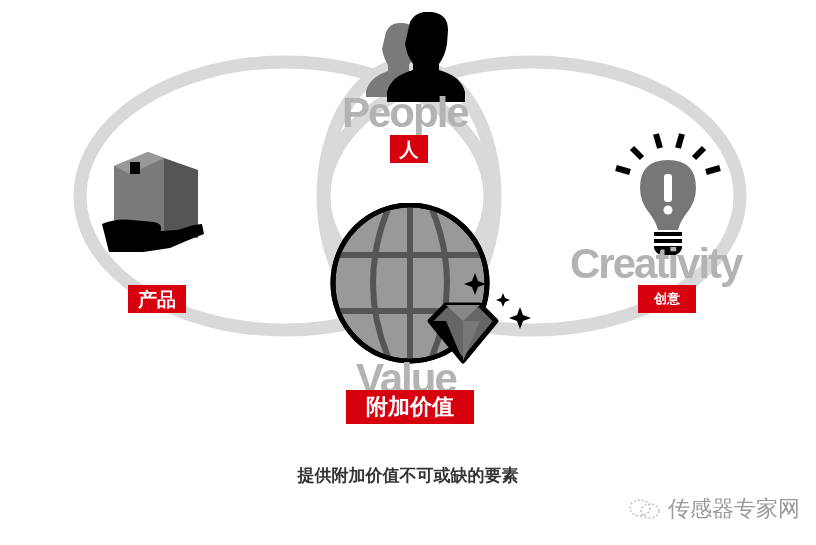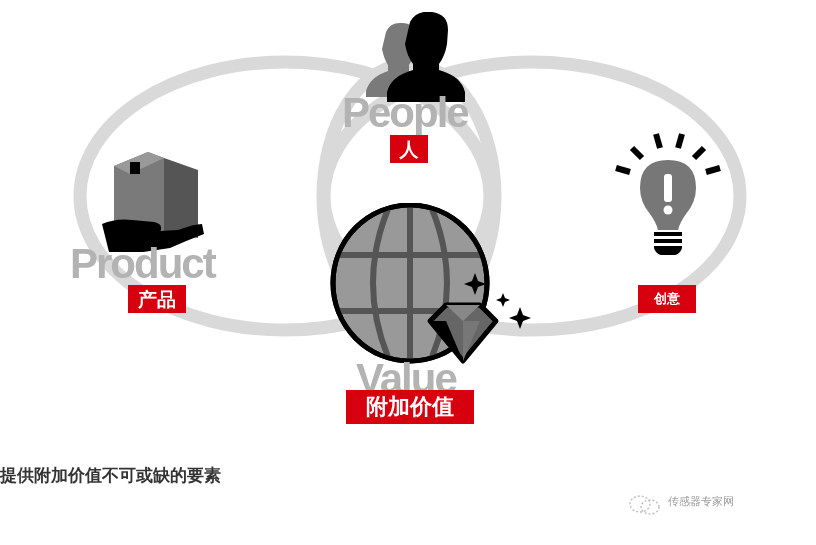--- a/index.html
+++ b/index.html
@@ -5,25 +5,25 @@
   html, body { margin:0; padding:0; background:#ffffff; }
   body { width:816px; height:545px; position:relative; overflow:hidden;
          font-family:"Liberation Sans", "DejaVu Sans", sans-serif; }
   .stage { position:absolute; left:0; top:0; width:816px; height:402px; }
   svg.rings { position:absolute; left:0; top:0; }
   .label-en { position:absolute; font-family:"Liberation Sans", sans-serif;
               font-weight:bold; color:#b3b3b3; letter-spacing:-2px; line-height:1; }
   .tag { position:absolute; background:#d7000f; color:#ffffff; font-weight:bold;
          font-family:"DejaVu Sans", sans-serif; text-align:center; line-height:1; }
   .icon { position:absolute; }
-  .caption { position:absolute; left:0; width:816px; text-align:left;
+  .caption { position:absolute; left:0; width:816px; text-align:center;
              font-family:"DejaVu Sans", sans-serif; font-weight:bold;
              color:#333333; font-size:17px; }
-  .watermark { position:absolute; left:628px; top:494px; display:flex; 
-               gap:6px; color:#9a9a9a; font-family:"DejaVu Sans", sans-serif; font-size:11px; }
+  .watermark { position:absolute; left:628px; top:494px; display:flex; align-items:center;
+               gap:6px; color:#9a9a9a; font-family:"DejaVu Sans", sans-serif; font-size:22px; }
 </style>
 </head>
 <body>
 
 <div class="stage">
 
   <svg class="rings" width="816" height="545">
     <ellipse cx="285" cy="196" rx="205" ry="134" fill="none" stroke="#d9d9d9" stroke-width="13"></ellipse>
     <ellipse cx="532" cy="196" rx="208" ry="134" fill="none" stroke="#d9d9d9" stroke-width="13"></ellipse>
     <ellipse cx="409" cy="196" rx="86" ry="132" fill="none" stroke="#d9d9d9" stroke-width="13"></ellipse>
@@ -38,39 +38,39 @@
   <div class="label-en" style="left:342px;top:92px;font-size:42px;">People</div>
   <div class="tag" style="left:390px;top:135px;width:38px;height:28px;font-size:19px;line-height:28px;">人</div>
 
   <svg class="icon" style="left:102px;top:152px" width="105" height="100" viewBox="0 0 105 100">
     <polygon fill="#7a7a7a" points="12,14 46,0 62,6 62,80 12,80"></polygon>
     <polygon fill="#555555" points="62,6 96,18 96,86 62,80"></polygon>
     <polygon fill="#999999" points="12,14 46,0 62,6 28,22"></polygon>
     <rect x="28" y="10" width="10" height="12" fill="#000000"></rect>
     <path fill="#000000" d="M0 72 q14 -6 30 -4 l22 2 q10 2 6 10 l-18 0 l36 -2 q16 -6 24 -6 l2 10 q-16 6 -34 14 l-40 6 l-20 2 z"></path>
   </svg>
-  <div class="label-en" style="left:70px;top:243px;font-size:42px;">Product</div>
   <div class="tag" style="left:128px;top:285px;width:58px;height:28px;font-size:19px;line-height:28px;">产品</div>
 
   <svg class="icon" style="left:612px;top:130px" width="110" height="125" viewBox="0 0 110 125">
     <g stroke="#000000" stroke-width="6" stroke-linecap="butt">
       <line x1="4" y1="38" x2="18" y2="42"></line>
       <line x1="20" y1="18" x2="30" y2="28"></line>
       <line x1="44" y1="4" x2="48" y2="18"></line>
       <line x1="70" y1="4" x2="66" y2="18"></line>
       <line x1="92" y1="18" x2="82" y2="28"></line>
       <line x1="108" y1="38" x2="94" y2="42"></line>
     </g>
     <path fill="#777777" d="M56 30 q-28 0 -28 28 q0 14 10 26 q6 8 8 16 l20 0 q2 -8 8 -16 q10 -12 10 -26 q0 -28 -28 -28 z"></path>
     <rect x="52" y="44" width="8" height="28" rx="3" fill="#ffffff"></rect>
     <circle cx="56" cy="80" r="4.5" fill="#ffffff"></circle>
     <rect x="42" y="102" width="28" height="4" fill="#000000"></rect>
     <rect x="42" y="109" width="28" height="4" fill="#000000"></rect>
     <path fill="#000000" d="M42 116 l28 0 l0 2 q-2 8 -14 8 q-12 0 -14 -8 z"></path>
   </svg>
+  <div class="label-en" style="left:570px;top:243px;font-size:42px;">Creativity</div>
   <div class="tag" style="left:638px;top:285px;width:58px;height:28px;font-size:13px;line-height:28px;">创意</div>
 
   <svg class="icon" style="left:330px;top:203px" width="205" height="170" viewBox="0 0 205 170">
     <g>
       <ellipse cx="80" cy="80" rx="77" ry="78" fill="#999999" stroke="#000000" stroke-width="5"></ellipse>
       <g stroke="#555555" stroke-width="6" fill="none">
         <line x1="6" y1="52" x2="154" y2="52"></line>
         <line x1="6" y1="108" x2="154" y2="108"></line>
         <line x1="80" y1="4" x2="80" y2="156"></line>
         <path d="M58 6 q-30 74 0 148"></path>

